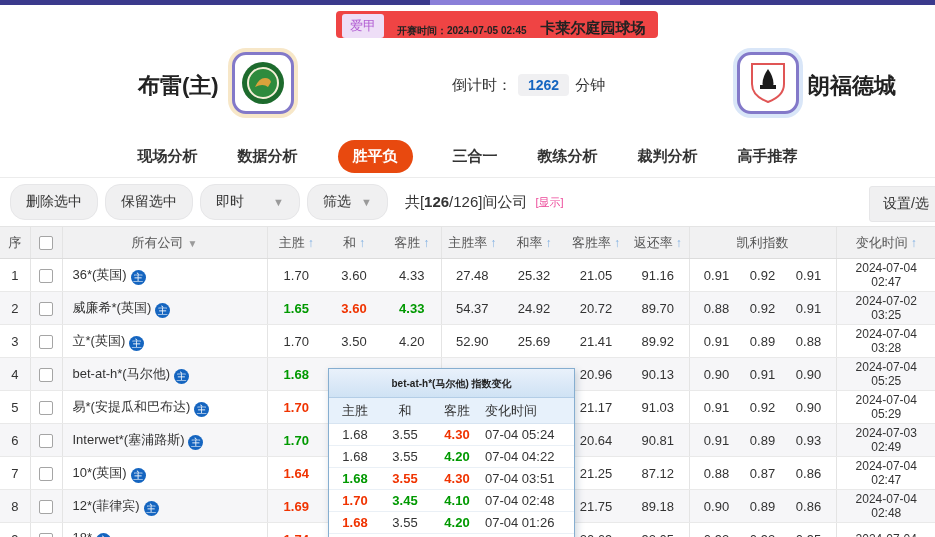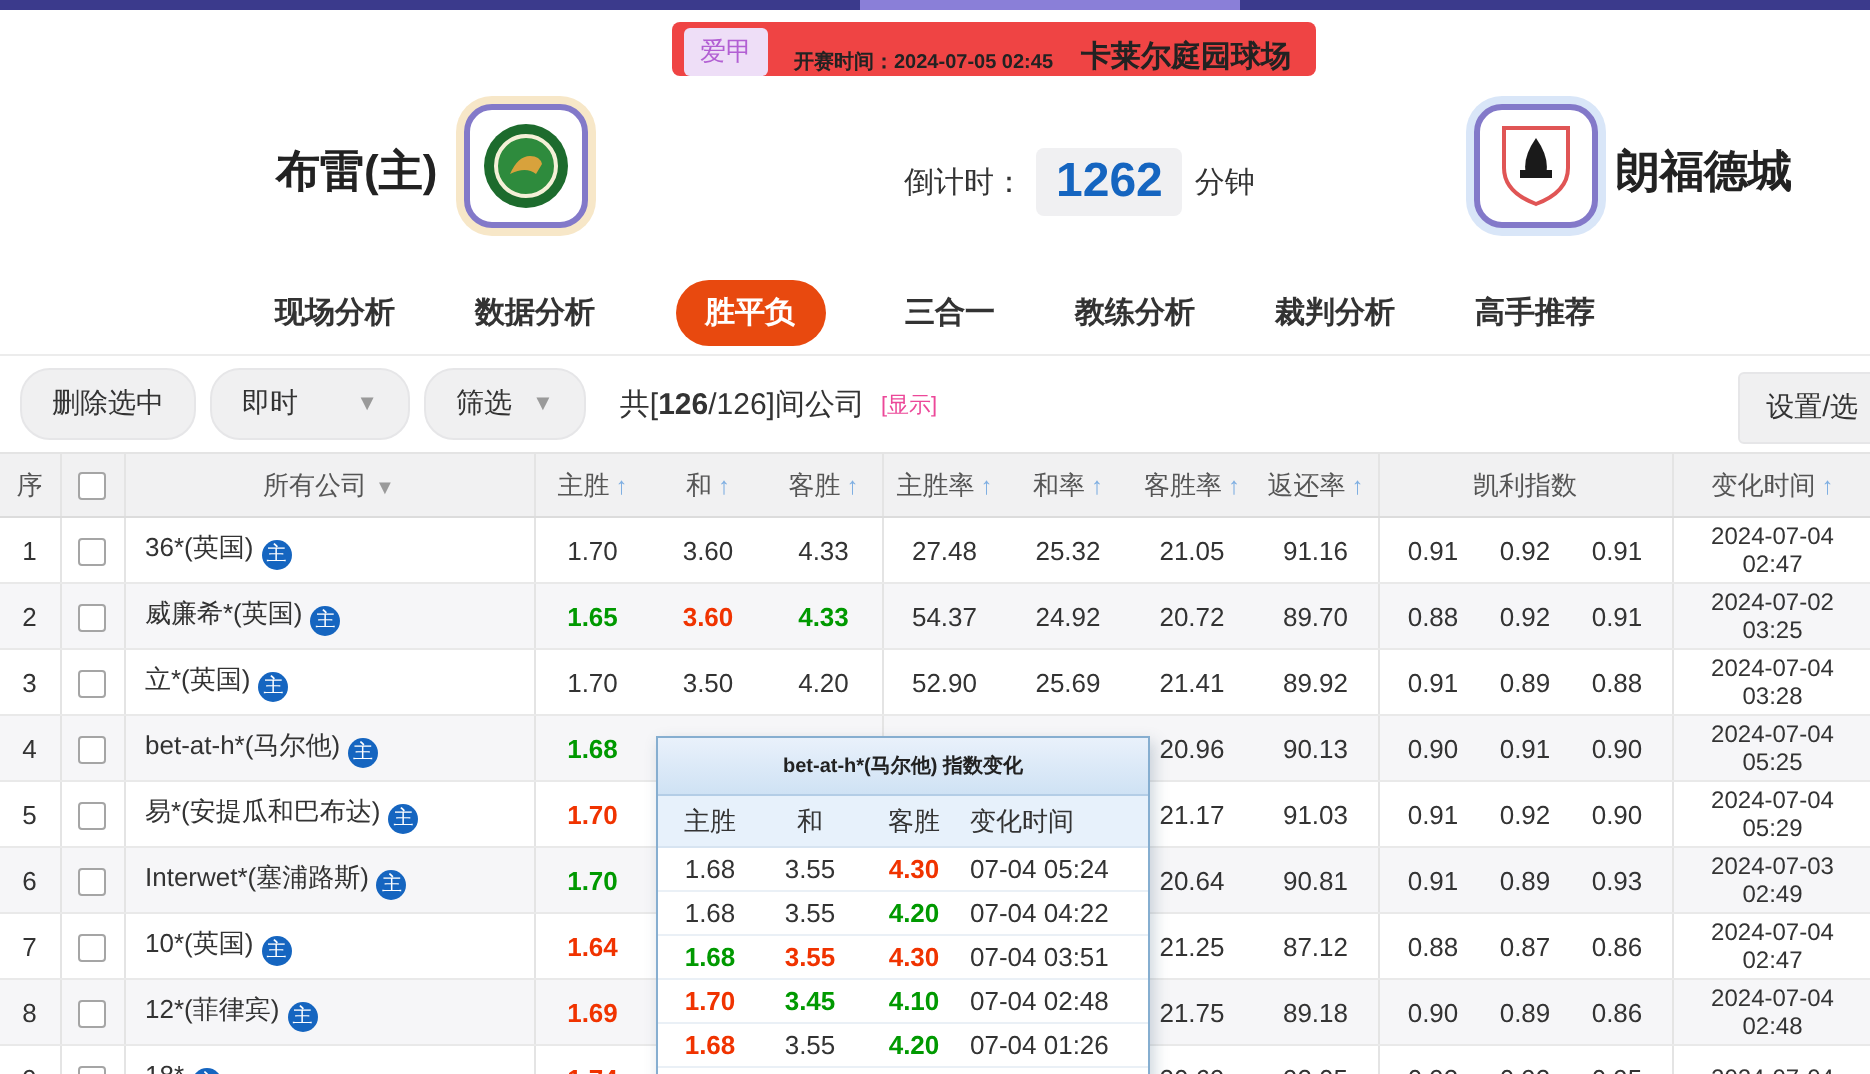--- a/index.html
+++ b/index.html
@@ -27,21 +27,21 @@
   .away-name { top:71px; left:808px; }
   .logo-box {
     position:absolute; top:52px; width:62px; height:62px; border-radius:14px;
     background:#fff; border:3px solid #8379c9; display:flex; align-items:center; justify-content:center;
   }
   .home-logo { left:232px; box-shadow:0 0 0 4px #f7e7c8; }
   .away-logo { left:737px; box-shadow:0 0 0 4px #d9e6f8; }
   .countdown { position:absolute; top:74px; left:452px; display:flex; align-items:center; font-size:15px; color:#333; }
   .countdown-value {
     margin:0 6px; background:#f0f0f2; border-radius:4px; padding:3px 10px;
-    color:#1565c0; font-size:24px; font-weight:bold;
+    color:#1565c0; font-size:14px; font-weight:bold;
   }
 
   
   .nav { position:absolute; top:136px; left:0; width:935px; height:40px;
          display:flex; align-items:center; justify-content:center; gap:40px; }
   .tab { font-size:15px; font-weight:bold; color:#333; cursor:pointer; }
   .tab.active { background:#e8490f; color:#fff; border-radius:17px; padding:7px 15px; }
 
   
   .toolbar { position:absolute; top:177px; left:0; width:935px; height:49px; border-top:1px solid #ececec;
@@ -130,20 +130,21 @@
     <span class="tab">数据分析</span>
     <span class="tab active">胜平负</span>
     <span class="tab">三合一</span>
     <span class="tab">教练分析</span>
     <span class="tab">裁判分析</span>
     <span class="tab">高手推荐</span>
   </div>
 
 <div class="toolbar">
   <button class="tbtn">删除选中</button>
+  <button class="tbtn">保留选中</button>
   <button class="tbtn instant">
     <span>即时</span>
     <span class="caret">▼</span>
   </button>
   <button class="tbtn">
     <span>筛选</span>
     <span class="caret">▼</span>
   </button>
   <span class="count-text"><span>共[</span><b>126</b><span>/126]间公司</span></span>
   <span class="show-link">[显示]</span>

